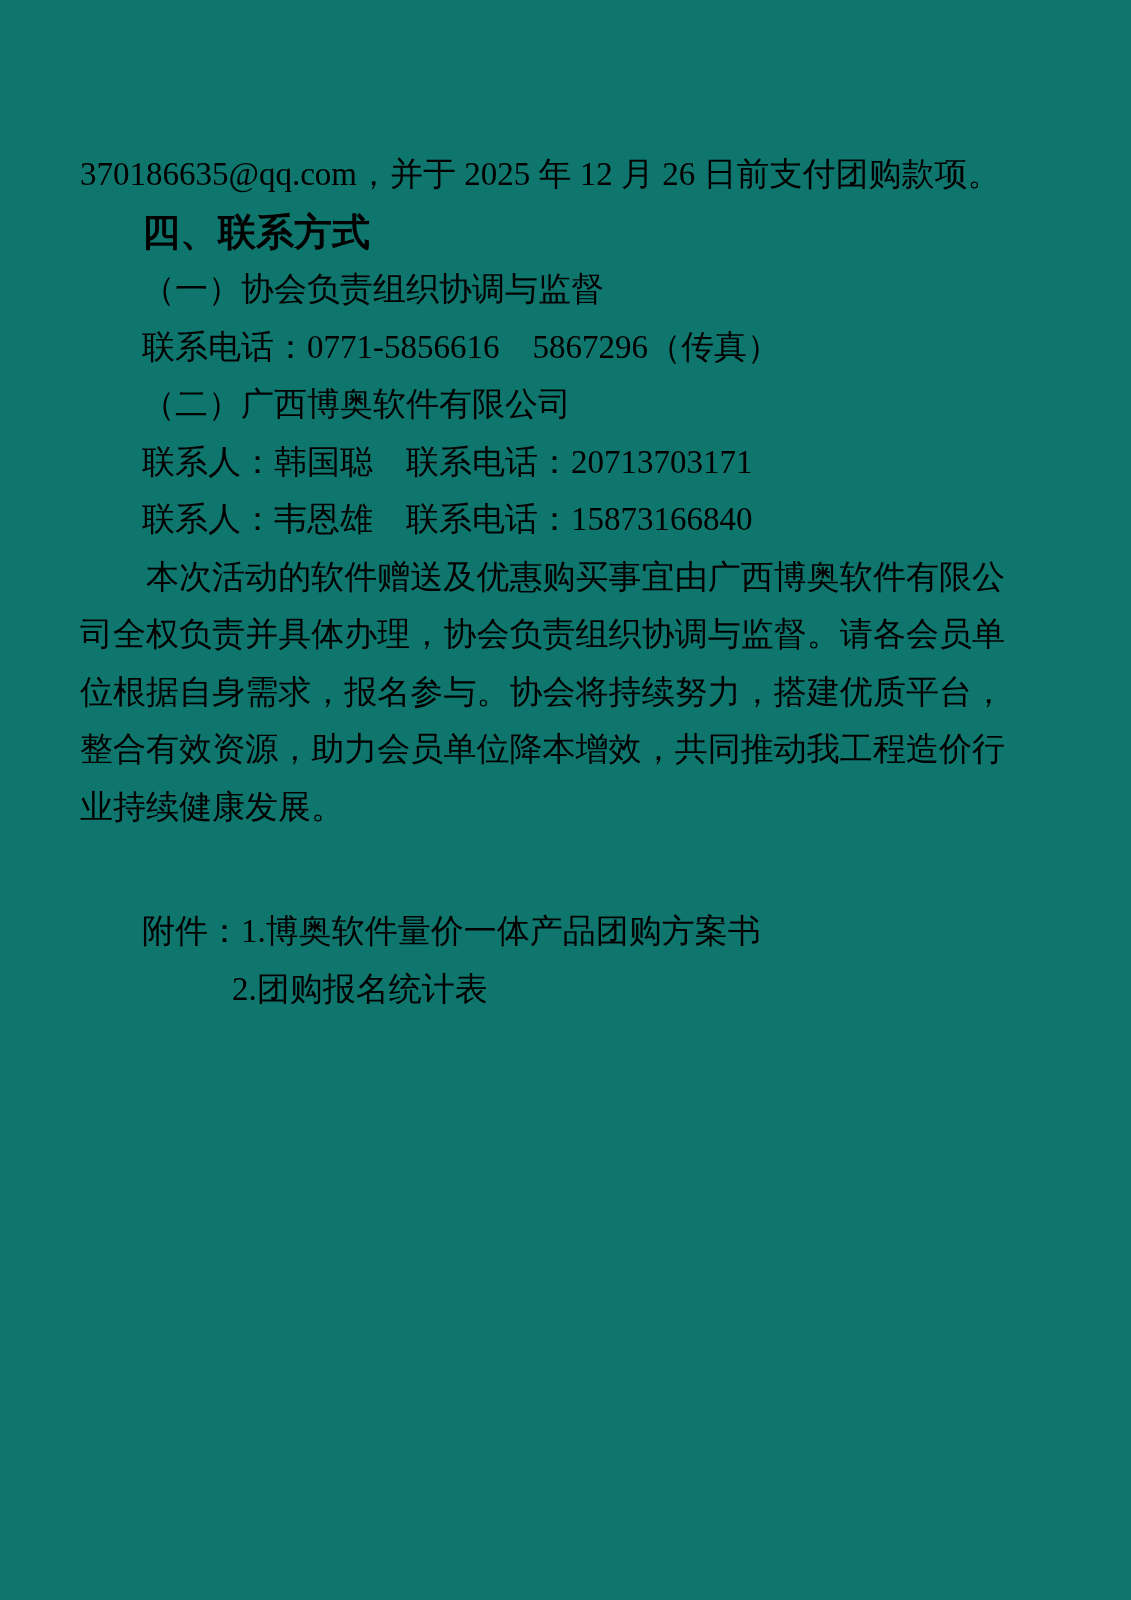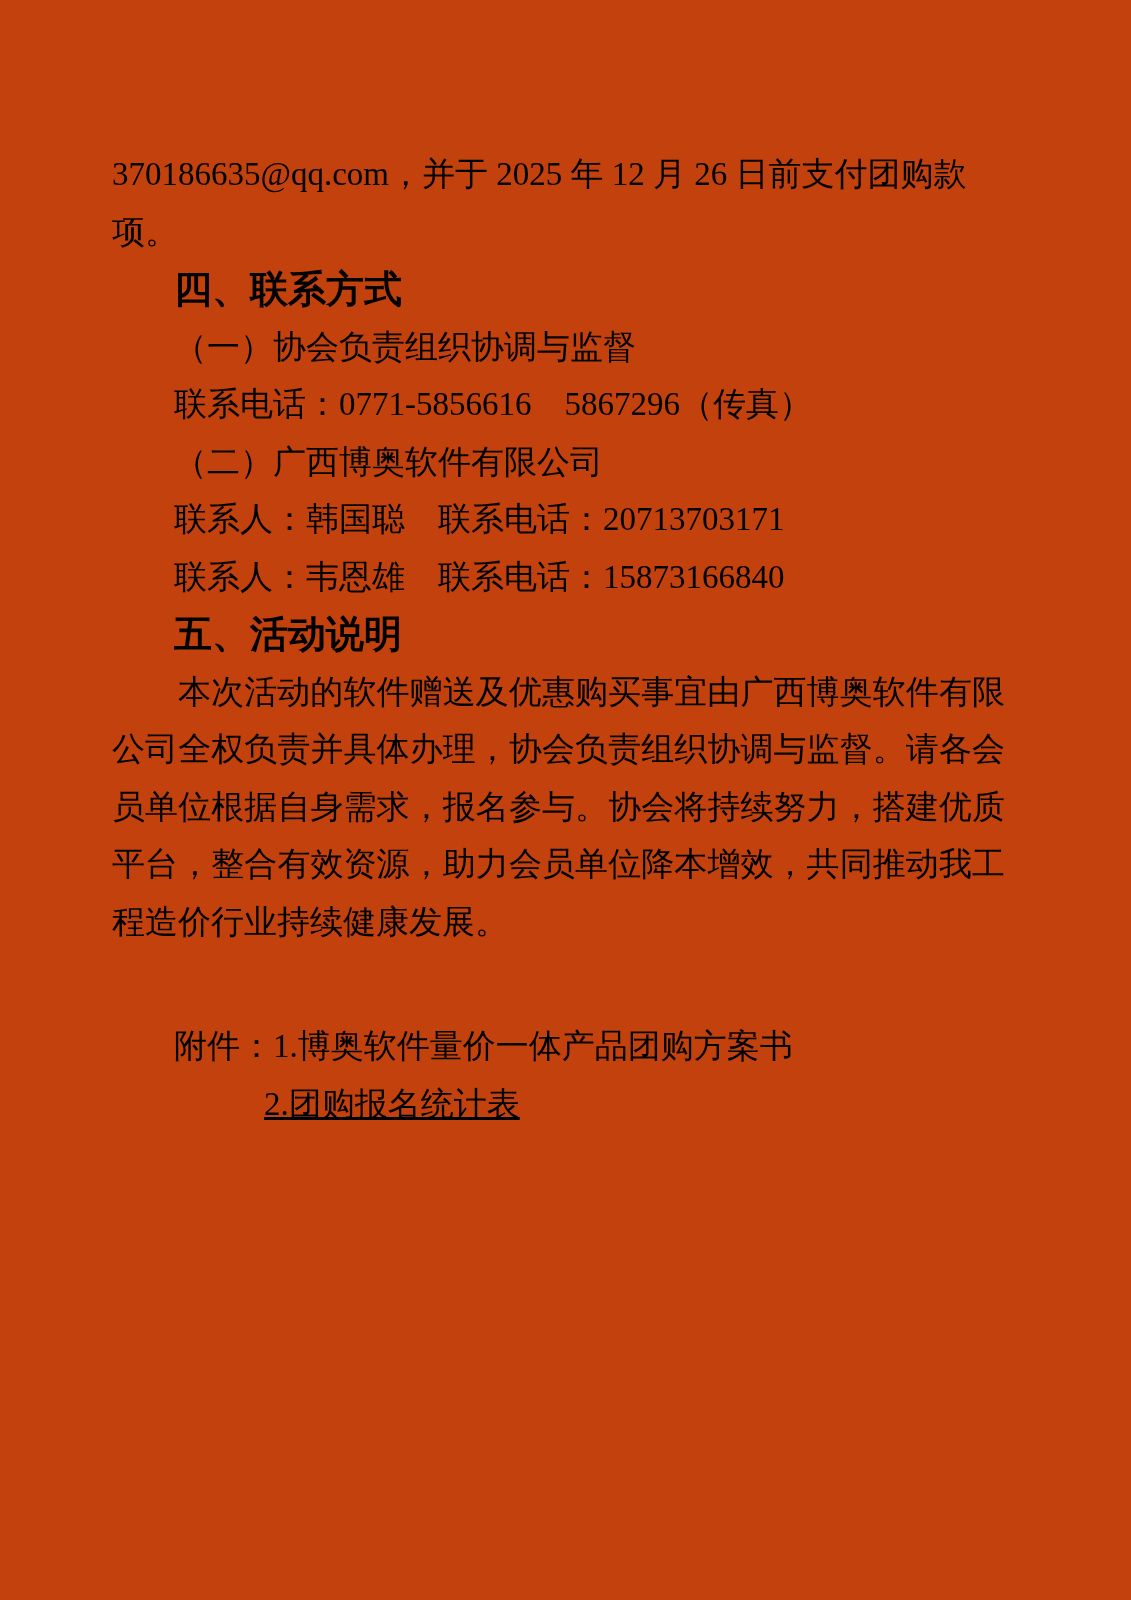--- a/index.html
+++ b/index.html
@@ -4,24 +4,24 @@
 <style>
   html, body {
     margin: 0;
     padding: 0;
     background: #ffffff;
   }
   .page {
     position: relative;
     width: 1131px;
     height: 1600px;
-    background: #c2410c;
+    background: #0f766e;
     color: #000000;
     box-sizing: border-box;
-    padding: 146px 126px 0 112px;
+    padding: 146px 126px 0 80px;
     overflow: hidden;
   }
   .line {
     margin: 0;
     font-size: 33px;
     line-height: 57.5px;
     font-family: "Liberation Serif", "DejaVu Serif", serif;
     white-space: pre-wrap;
   }
   .heading {
@@ -47,21 +47,20 @@
   }
   .spacer {
     height: 67px;
   }
   .attachment-line {
     text-indent: 62px;
     font-family: Liberation Serif, serif;
   }
   .attachment-item2 {
     padding-left: 152px;
-    text-decoration: underline;
   }
 </style>
 </head>
 <body>
 
 <div class="page">
 
   <p class="line">370186635@qq.com，并于 2025 年 12 月 26 日前支付团购款项。</p>
 
   <h2 class="heading">四、联系方式</h2>
@@ -70,21 +69,20 @@
 
 
   <p class="line indent2">联系电话：0771-5856616　5867296（传真）</p>
 
   <p class="line indent2">（二）广西博奥软件有限公司</p>
 
   <p class="line indent2">联系人：韩国聪　联系电话：20713703171</p>
 
   <p class="line indent2">联系人：韦恩雄　联系电话：15873166840</p>
 
-  <h2 class="heading">五、活动说明</h2>
 
   <p class="paragraph">本次活动的软件赠送及优惠购买事宜由广西博奥软件有限公司全权负责并具体办理，协会负责组织协调与监督。请各会员单位根据自身需求，报名参与。协会将持续努力，搭建优质平台，整合有效资源，助力会员单位降本增效，共同推动我工程造价行业持续健康发展。</p>
 
   <div class="spacer"></div>
 
   <p class="line attachment-line"><span>附件：</span><span>1.博奥软件量价一体产品团购方案书</span></p>
 
   <p class="line attachment-item2">2.团购报名统计表</p>
 
 </div>

